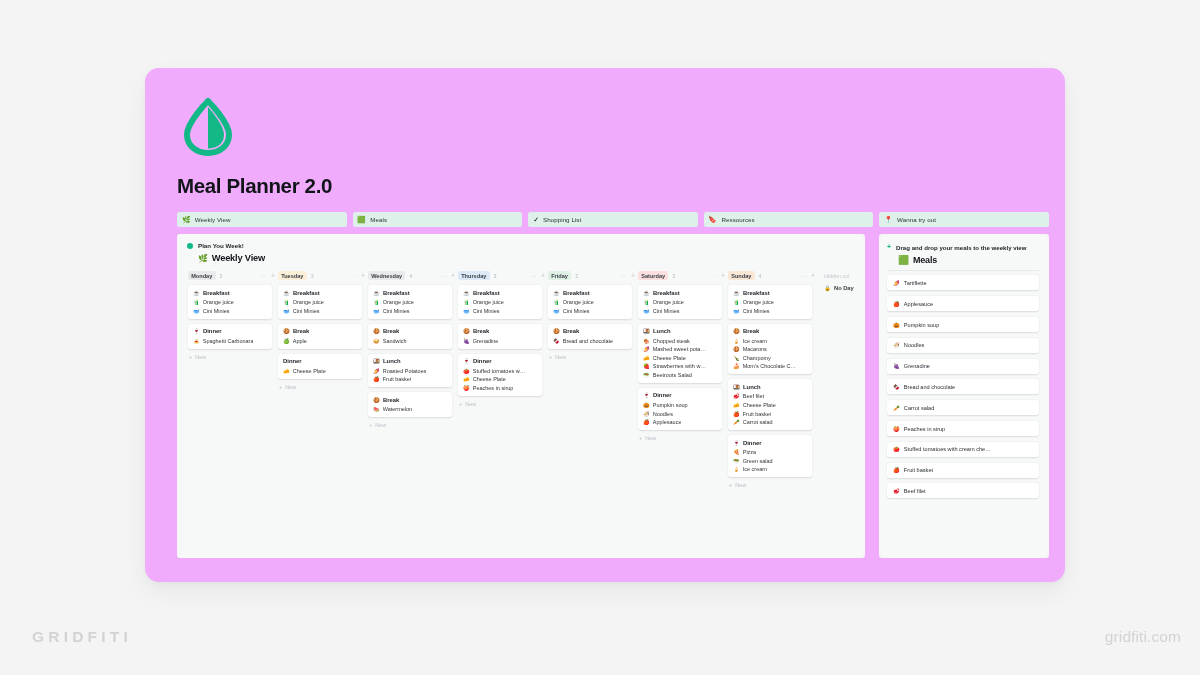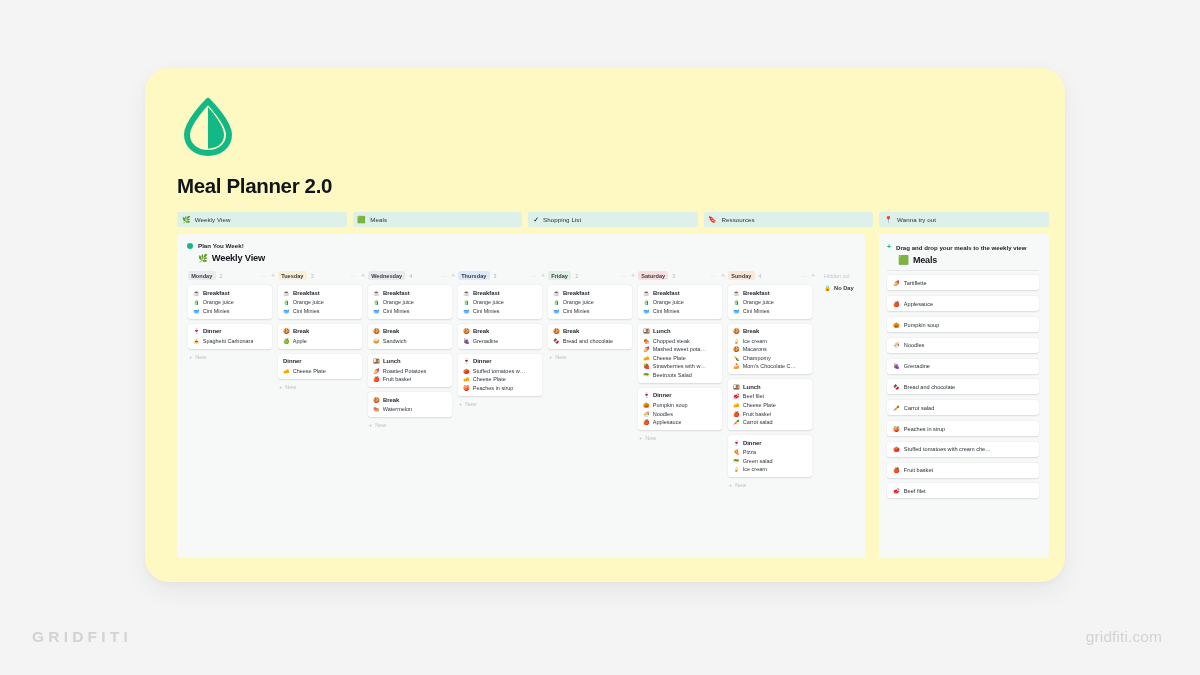--- a/index.html
+++ b/index.html
@@ -8,21 +8,21 @@
     background: #f4f4f4;
     font-family: "Liberation Sans", sans-serif;
     overflow: hidden;
   }
   .stage { position: relative; width: 1200px; height: 675px; background: #f4f4f4; }
 
   
   .app-card {
     position: absolute; left: 145px; top: 68px;
     width: 920px; height: 514px;
-    background: #fef9c3; border-radius: 24px;
+    background: #f0abfc; border-radius: 14px;
     box-shadow: 0 10px 26px rgba(0,0,0,0.055), 0 2px 6px rgba(0,0,0,0.03);
     overflow: hidden;
   }
 
   
   .logo-wrap { position: absolute; left: 33px; top: 27px; width: 60px; height: 62px; }
   .logo-wrap svg { display: block; }
 
   
   .page-title {
@@ -157,21 +157,21 @@
   .sitem .mtxt { overflow: hidden; text-overflow: ellipsis; }
   .sitem .mico { font-size: 5.5px; flex: 0 0 auto; }
 
   
   .wm-left {
     position: absolute; left: 32px; top: 628px;
     font-size: 15.5px; letter-spacing: 4.2px; font-weight: 700;
     color: #d2d3d5;
   }
   .wm-right {
-    position: absolute; right: 38px; top: 628px;
+    position: absolute; right: 19px; top: 628px;
     font-size: 15.5px; color: #d2d3d5; letter-spacing: .1px;
   }
 </style>
 </head>
 <body>
 
 <div class="stage">
 
   <div class="app-card">
 

